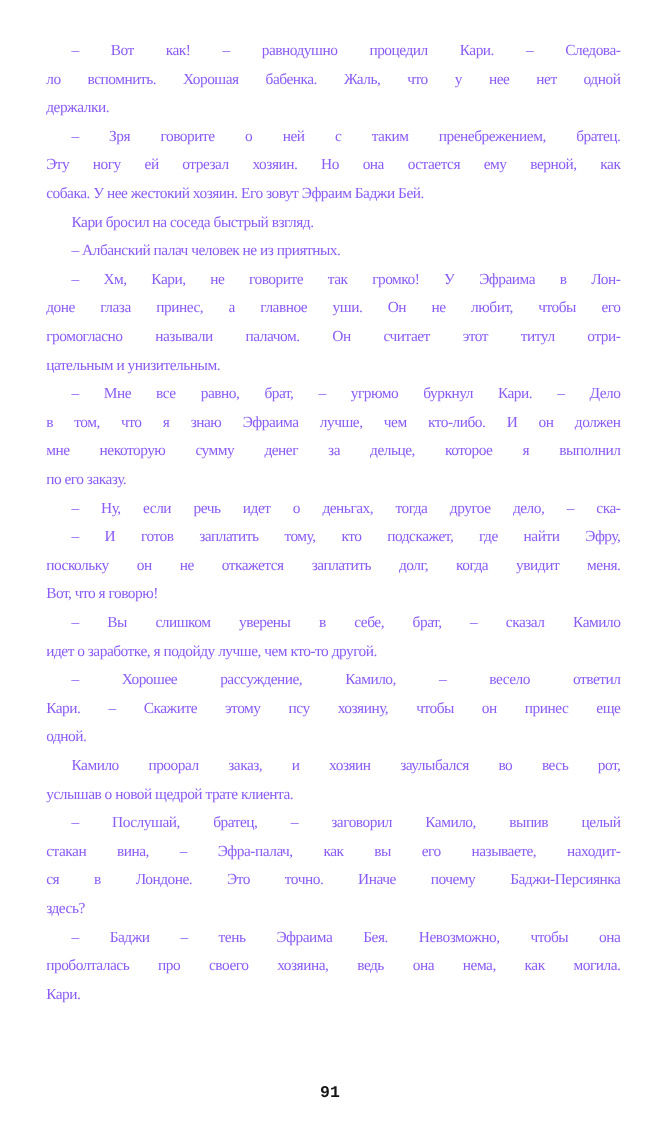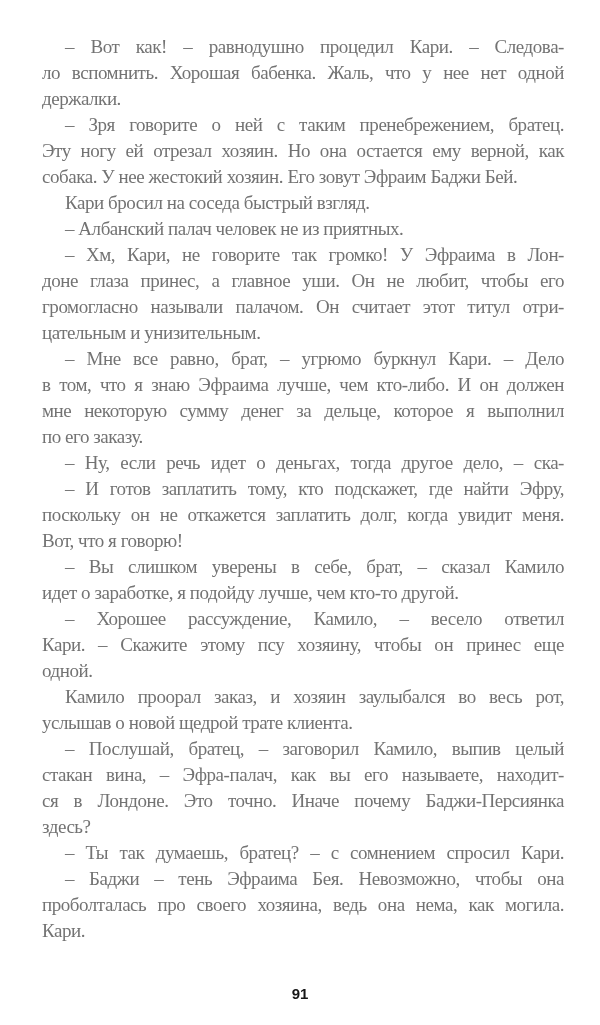--- a/index.html
+++ b/index.html
@@ -1,32 +1,32 @@
 <!DOCTYPE html>
 <html><head>
 <meta charset="utf-8">
 <style>
   html, body { margin: 0; padding: 0; background: #ffffff; }
   body { width: 600px; height: 1025px; position: relative; overflow: hidden; }
   .page {
     position: absolute; left: 42px; top: 34px; width: 522px;
     font-family: "Liberation Serif", serif;
-    font-size: 19px; line-height: 26px; color: #737373;
+    font-size: 14px; line-height: 26px; color: #8b5cf6;
     font-stretch: condensed;
   }
   .line {
     display: block; white-space: nowrap; height: 26px;
     text-align: justify; text-align-last: justify;
     letter-spacing: -0.45px;
   }
   .line.last { text-align-last: left; }
   .line.indent { padding-left: 23px; }
   .page-number {
     position: absolute; left: 0; width: 600px; top: 985px;
-    text-align: center; font-family: Liberation Sans, sans-serif;
+    text-align: center; font-family: Liberation Mono, monospace;
     font-weight: bold; font-size: 15px; color: #151515;
   }
 </style>
 </head>
 <body>
 
 <div class="page" id="page-text">
     <span class="line indent">– Вот как! – равнодушно процедил Кари. – Следова-</span>
     <span class="line">ло вспомнить. Хорошая бабенка. Жаль, что у нее нет одной</span>
     <span class="line last">держалки.</span>
@@ -51,18 +51,17 @@
     <span class="line last">идет о заработке, я подойду лучше, чем кто-то другой.</span>
     <span class="line indent">– Хорошее рассуждение, Камило, – весело ответил</span>
     <span class="line">Кари. – Скажите этому псу хозяину, чтобы он принес еще</span>
     <span class="line last">одной.</span>
     <span class="line indent">Камило проорал заказ, и хозяин заулыбался во весь рот,</span>
     <span class="line last">услышав о новой щедрой трате клиента.</span>
     <span class="line indent">– Послушай, братец, – заговорил Камило, выпив целый</span>
     <span class="line">стакан вина, – Эфра-палач, как вы его называете, находит-</span>
     <span class="line">ся в Лондоне. Это точно. Иначе почему Баджи-Персиянка</span>
     <span class="line last">здесь?</span>
-    <span class="line indent">– Ты так думаешь, братец? – с сомнением спросил Кари.</span>
     <span class="line indent">– Баджи – тень Эфраима Бея. Невозможно, чтобы она</span>
     <span class="line">проболталась про своего хозяина, ведь она нема, как могила.</span>
     <span class="line last">Кари.</span>
   </div>
 <div class="page-number">91</div>
 
 </body></html>

